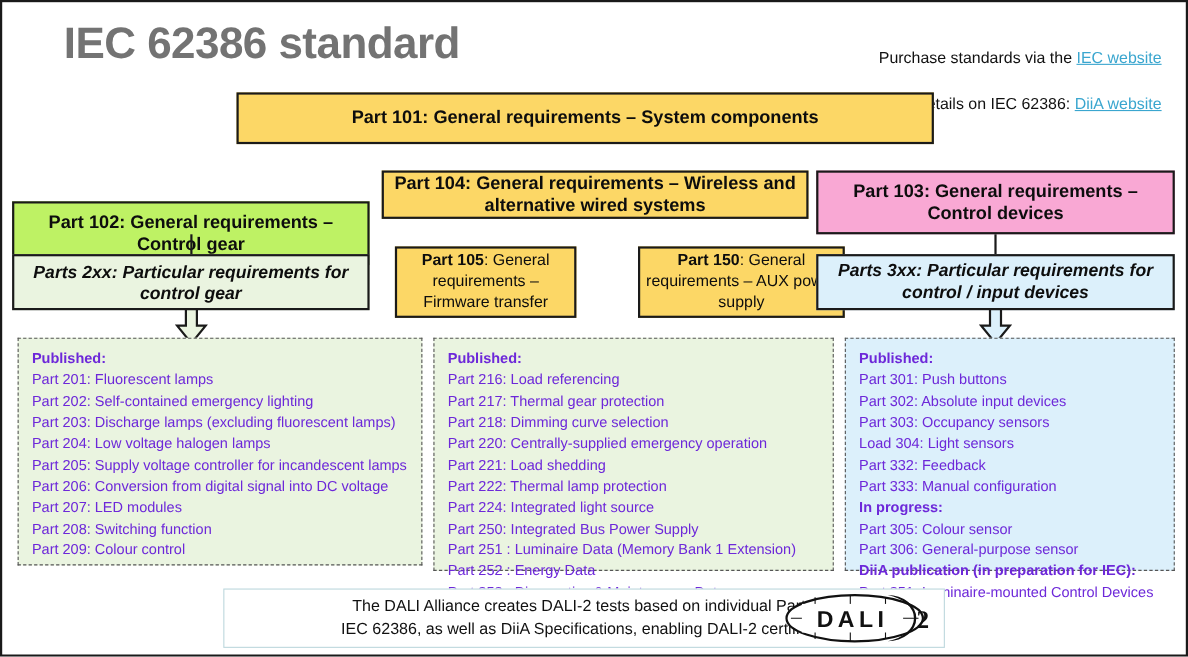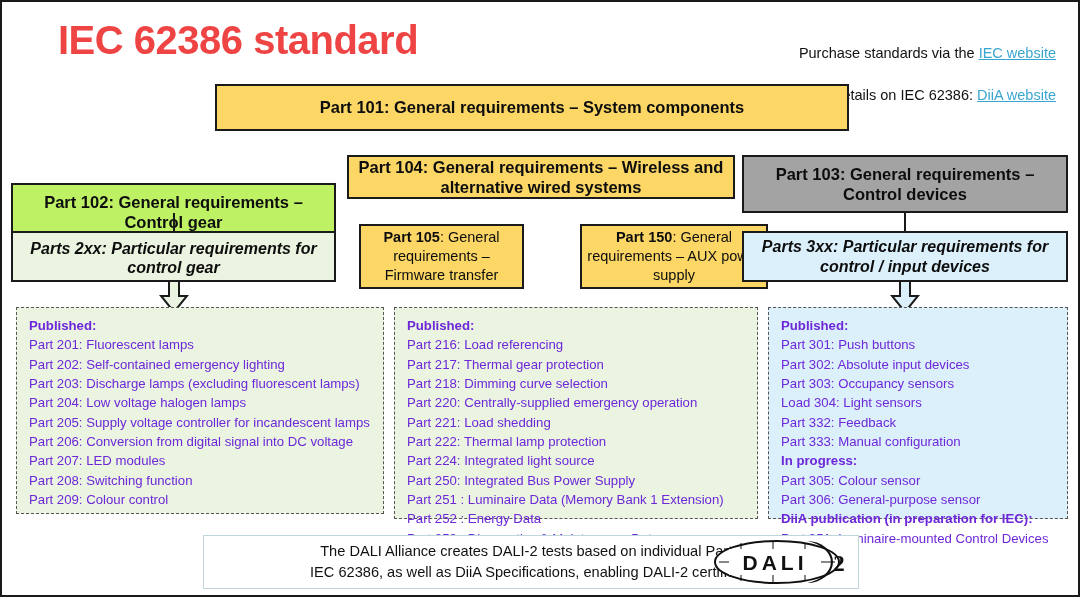--- a/index.html
+++ b/index.html
@@ -20,21 +20,21 @@
     overflow: hidden;
   }
 
   
   #title {
     position: absolute;
     left: 56px;
     top: 16px;
     font-size: 40px;
     font-weight: bold;
-    color: #ef4444;
+    color: #737373;
     letter-spacing: -0.5px;
     white-space: nowrap;
   }
   #header-links {
     position: absolute;
     right: 22px;
     top: 20px;
     text-align: right;
     font-size: 14.5px;
     color: #111;
@@ -52,21 +52,21 @@
     box-sizing: border-box;
     border: 2px solid #1a1a1a;
     display: flex;
     align-items: center;
     justify-content: center;
     text-align: center;
     line-height: 1.22;
   }
   .yellow { background: #fcd766; }
   .green  { background: #bef264; margin-top: 28px; }
-  .blue   { background: #a3a3a3; }
+  .blue   { background: #f9a8d4; }
   .green-pale { background: #eaf4e0; }
   .blue-pale  { background: #dcf0fb; }
 
   .hdrbox {
     font-size: 16.5px;
     font-weight: bold;
     color: #0d0d0d;
     padding: 2px 8px;
   }
   .subbox {

